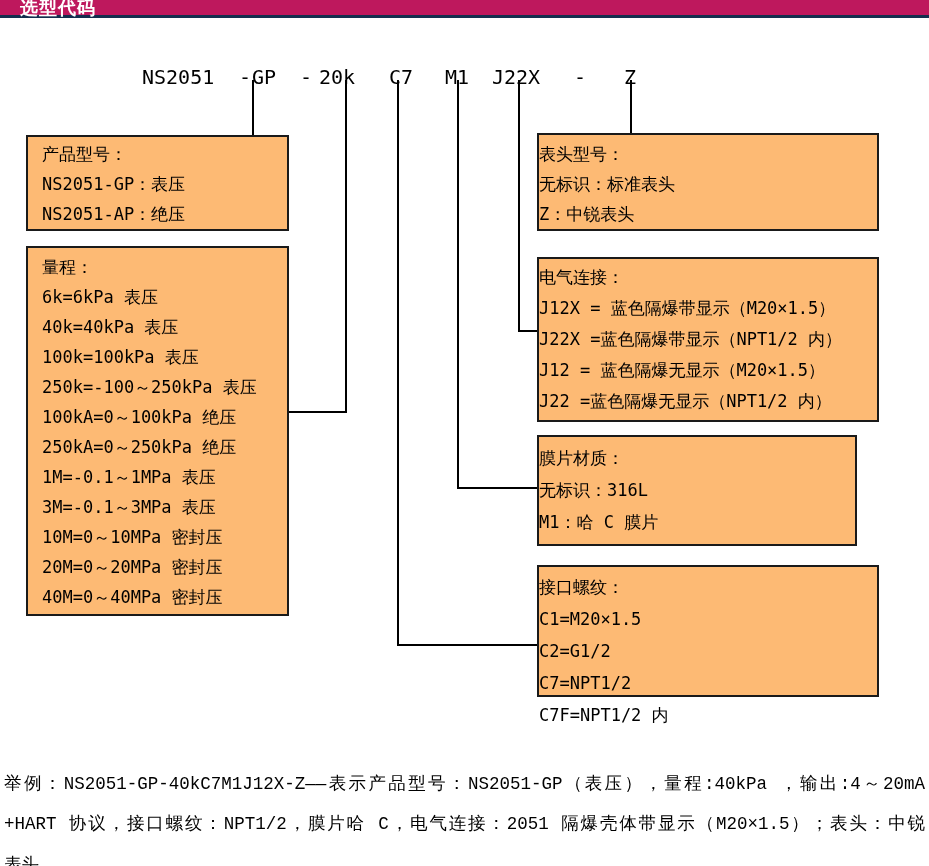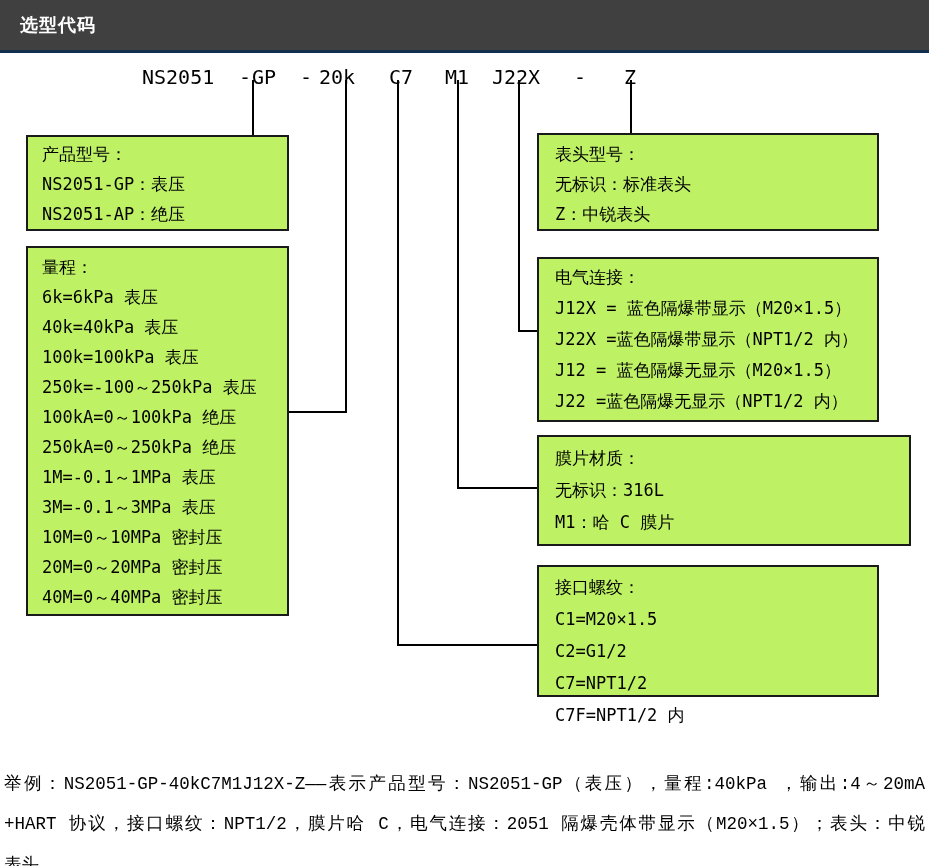--- a/index.html
+++ b/index.html
@@ -3,44 +3,44 @@
 <meta charset="utf-8">
 <style>
   html,body{margin:0;padding:0;}
   body{
     width:929px;height:866px;position:relative;background:#ffffff;color:#000;
     font-family:"DejaVu Sans Mono","DejaVu Sans",sans-serif;
     overflow:hidden;
   }
   
   .header{
-    position:absolute;left:0;top:0;width:929px;height:53px;
-    background:#404040;border-bottom:3px solid #132e4e;
+    position:absolute;left:0;top:0;width:929px;height:18px;
+    background:#be185d;border-bottom:3px solid #132e4e;
     display:flex;align-items:center;box-sizing:border-box;
   }
   .header .title{
     color:#ffffff;font-weight:bold;font-size:18px;padding-left:20px;
     font-family:"Liberation Sans","DejaVu Sans",sans-serif;letter-spacing:1px;
   }
   
   .seg{
     position:absolute;top:48px;font-size:20px;white-space:pre;
     font-family:"DejaVu Sans Mono",monospace;
     margin-top:17px;
   }
   
   .cline{position:absolute;background:#000000;}
   
   .box{
     position:absolute;border:2px solid #1a1a1a;box-sizing:border-box;
-    background:#bef264;font-size:17px;
+    background:#fdba74;font-size:17px;
   }
   .box .ln{white-space:nowrap;}
   .lbox .ln{padding-left:14px;}
-  .rbox .ln{padding-left:16px;}
+  .rbox .ln{}
   
   .example{
     position:absolute;left:4px;top:764px;width:921px;
     font-size:17.5px;line-height:40px;
   }
   .example .just{text-align:justify;text-align-last:justify;font-family:Liberation Mono, monospace;}
 </style>
 </head>
 <body>
 
@@ -98,21 +98,21 @@
 </div>
 
 <div class="box rbox" style="left:537px;top:257px;width:342px;height:165px;line-height:31px;padding-top:3px">
   <div class="ln">电气连接：</div>
   <div class="ln">J12X = 蓝色隔爆带显示（M20×1.5）</div>
   <div class="ln">J22X =蓝色隔爆带显示（NPT1/2 内）</div>
   <div class="ln">J12 = 蓝色隔爆无显示（M20×1.5）</div>
   <div class="ln">J22 =蓝色隔爆无显示（NPT1/2 内）</div>
 </div>
 
-<div class="box rbox" style="left:537px;top:435px;width:374px;height:111px;line-height:32px;padding-top:5px">
+<div class="box rbox" style="left:537px;top:435px;width:320px;height:111px;line-height:32px;padding-top:5px">
   <div class="ln">膜片材质：</div>
   <div class="ln">无标识：316L</div>
   <div class="ln">M1：哈 C 膜片</div>
 </div>
 
 <div class="box rbox" style="left:537px;top:565px;width:342px;height:132px;line-height:32px;padding-top:4px">
   <div class="ln">接口螺纹：</div>
   <div class="ln">C1=M20×1.5</div>
   <div class="ln">C2=G1/2</div>
   <div class="ln">C7=NPT1/2</div>

